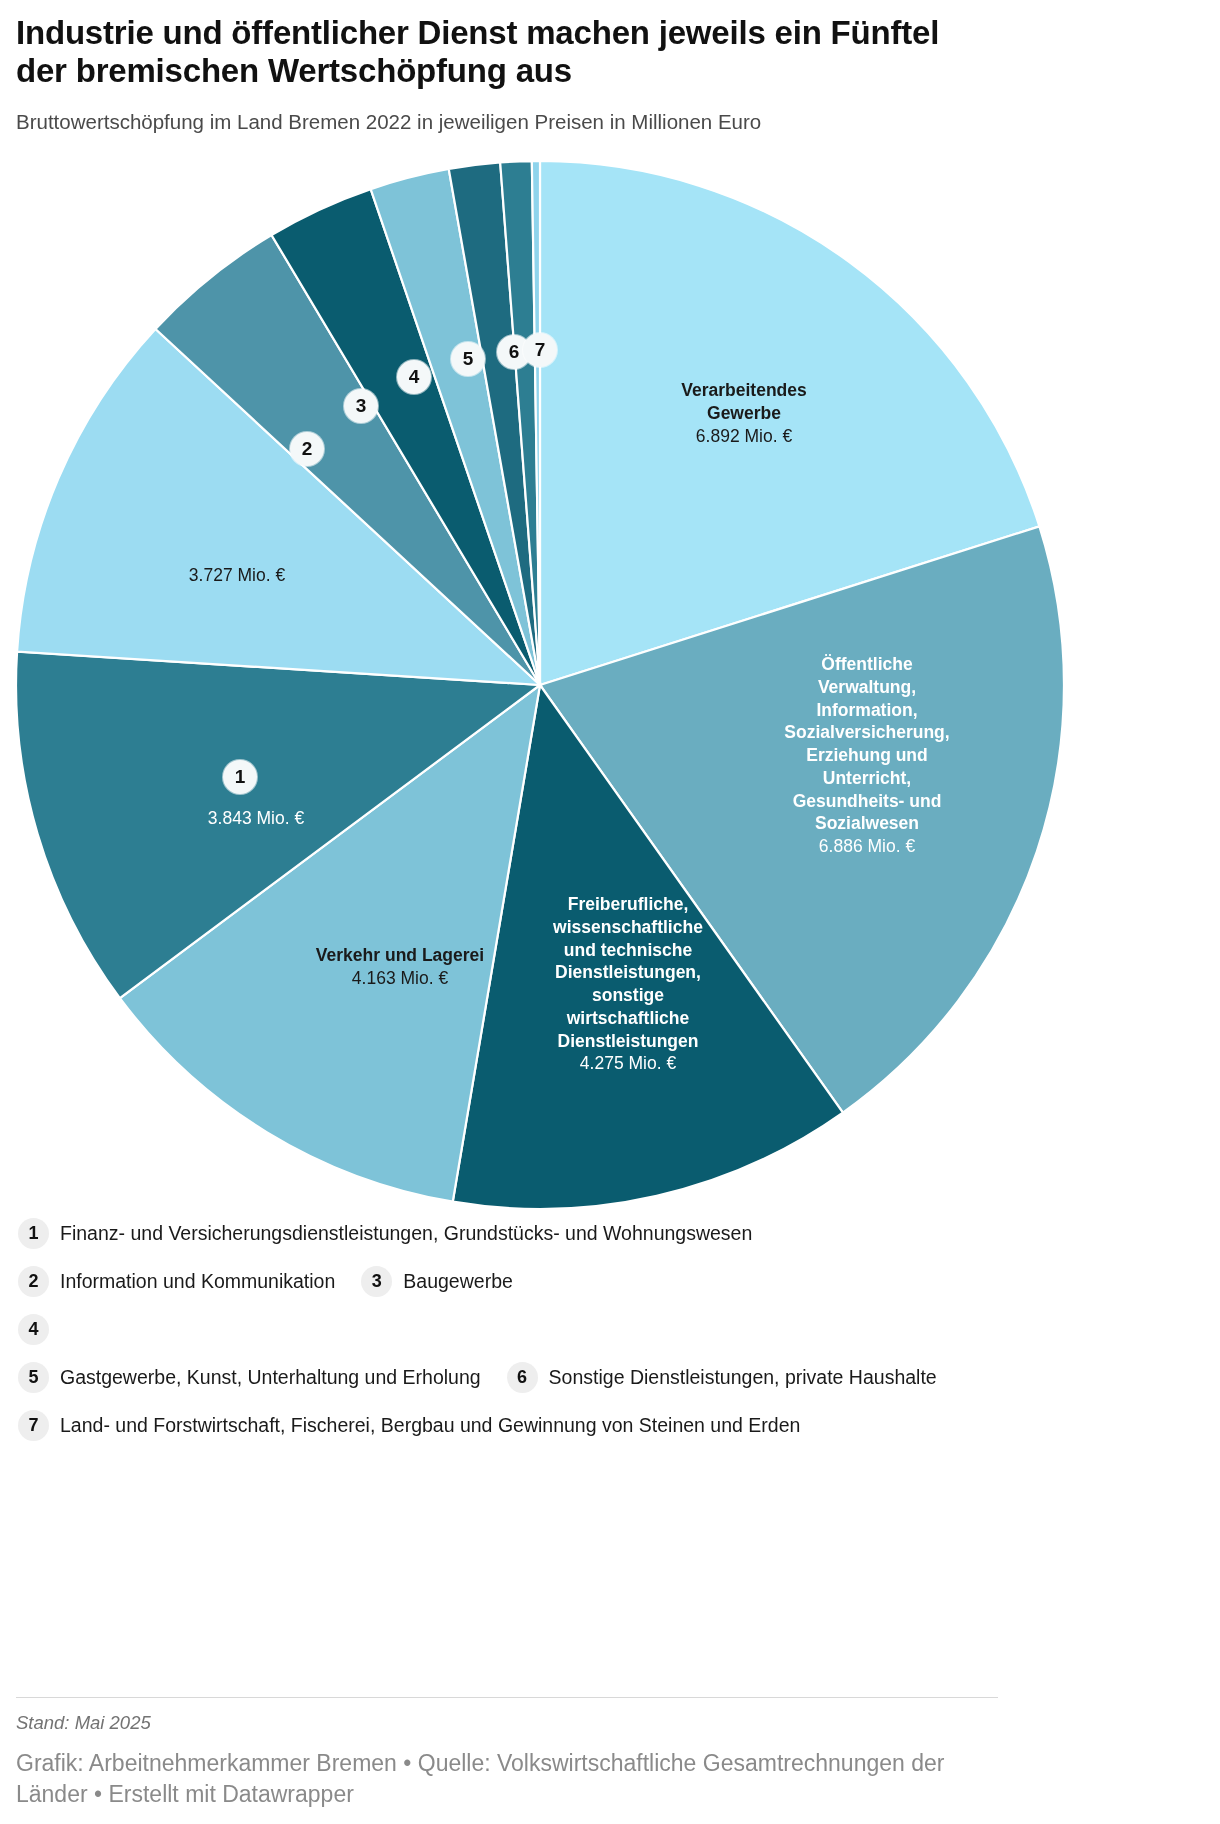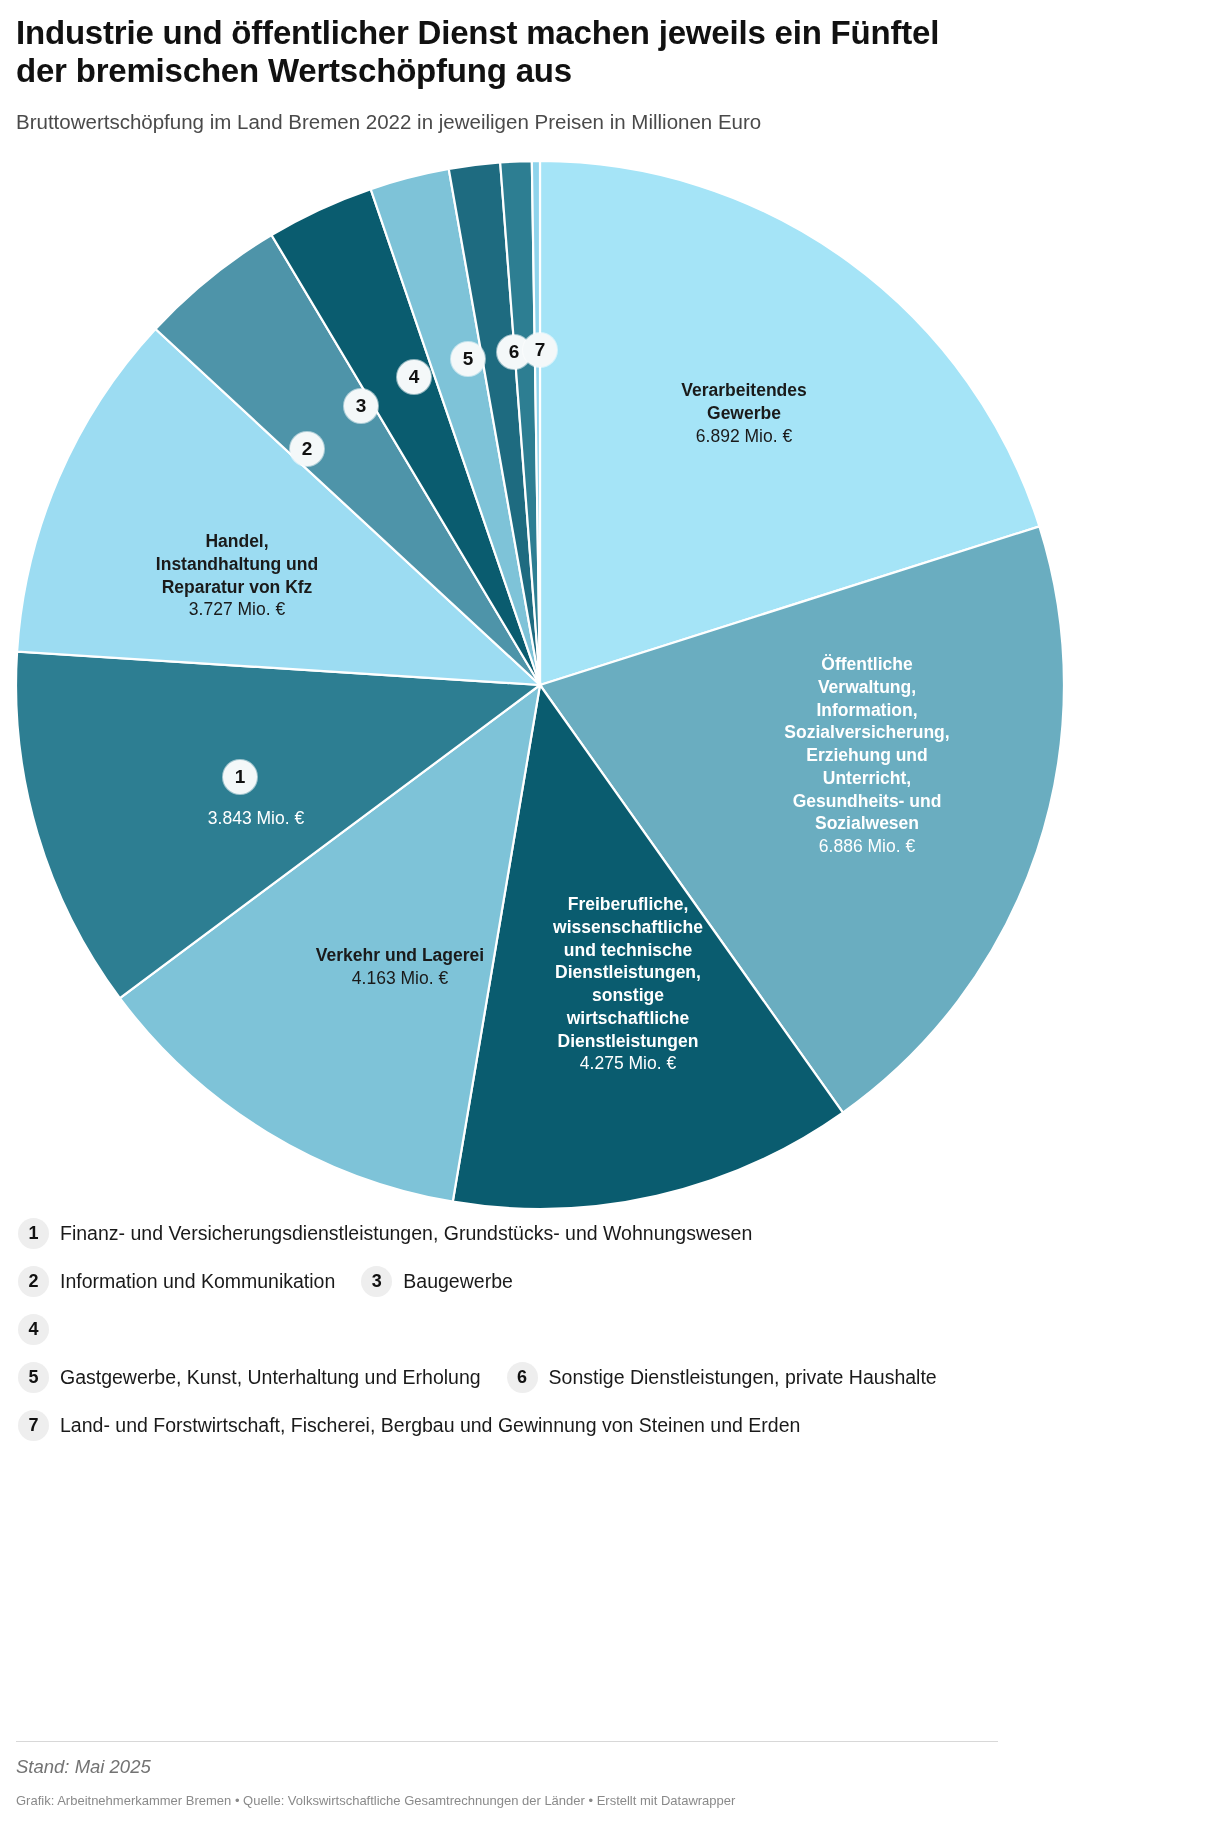--- a/index.html
+++ b/index.html
@@ -151,21 +151,21 @@
     border-top: 1px solid #d8d8d8;
     margin: 0 0 14px 0;
   }
   .stand {
     font-size: 18.5px;
     font-style: italic;
     color: #737373;
     margin-bottom: 14px;
   }
   .credit {
-    font-size: 13px;
+    font-size: 23px;
     line-height: 1.35;
     color: #8a8a8a;
     max-width: 960px;
   }
 </style>
 </head>
 <body>
 
 <div class="page">
 
@@ -216,23 +216,20 @@
 Dienstleistungen</span>
           <span class="value">4.275 Mio. €</span>
         </div>
         <div class="slice-label dark" style="left: 384px; top: 810px;">
           <span class="name">Verkehr und Lagerei</span>
           <span class="value">4.163 Mio. €</span>
         </div>
         <div class="badge" style="left: 224px; top: 620px;">1</div>
         <div class="badge-value light" style="left: 240px; top: 661px;">3.843 Mio. €</div>
         <div class="slice-label dark" style="left: 221px; top: 418px;">
-          <span class="name">Handel,
-Instandhaltung und
-Reparatur von Kfz</span>
           <span class="value">3.727 Mio. €</span>
         </div>
         <div class="badge" style="left: 291px; top: 292px;">2</div>
         <div class="badge" style="left: 345px; top: 249px;">3</div>
         <div class="badge" style="left: 398px; top: 220px;">4</div>
         <div class="badge" style="left: 452px; top: 202px;">5</div>
         <div class="badge" style="left: 498px; top: 195px;">6</div>
         <div class="badge" style="left: 524px; top: 193px;">7</div>
       </div>
   </div>

